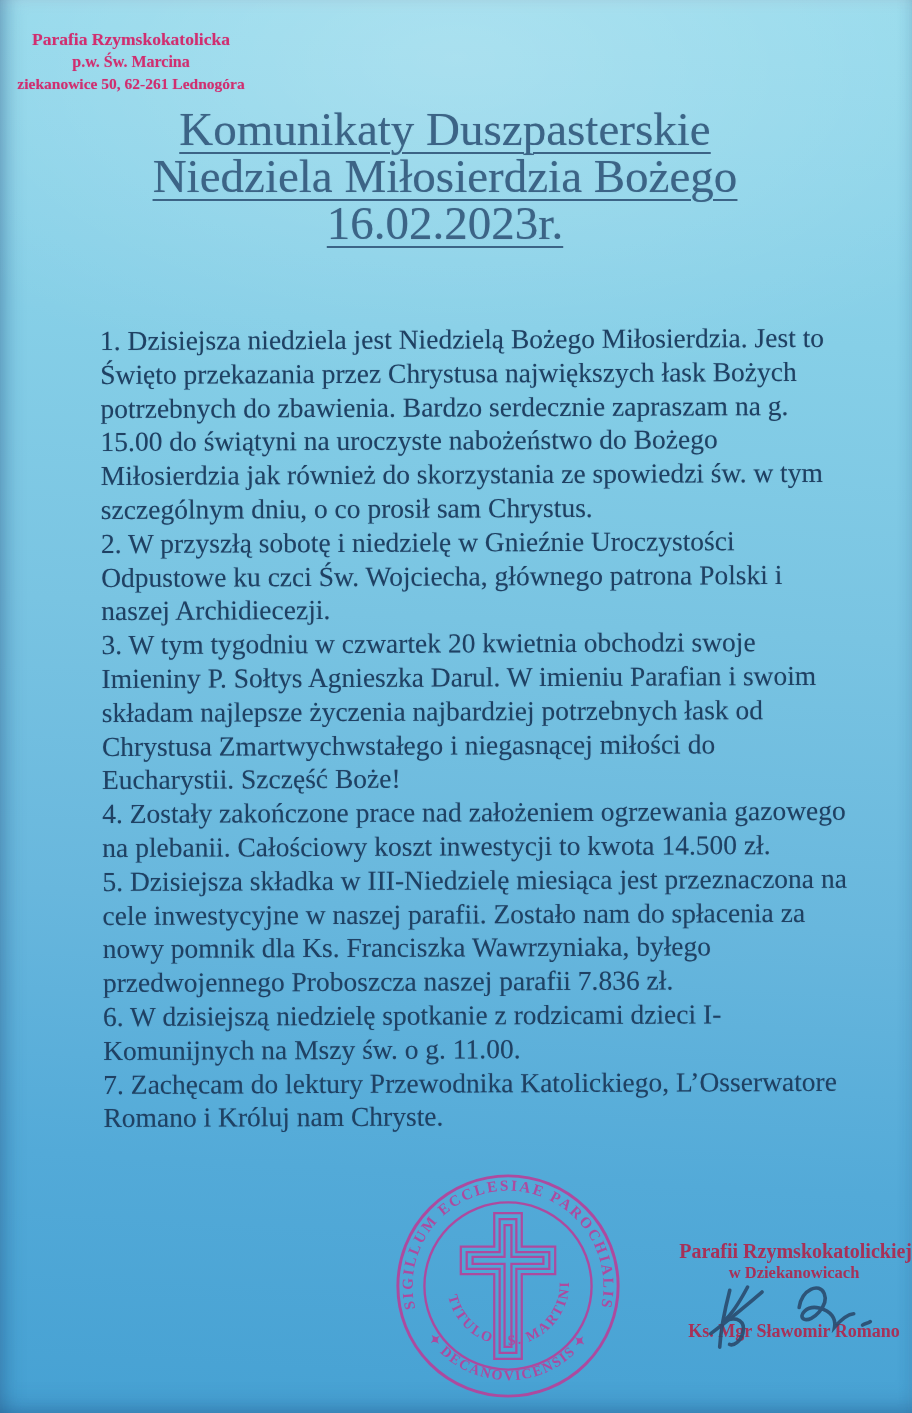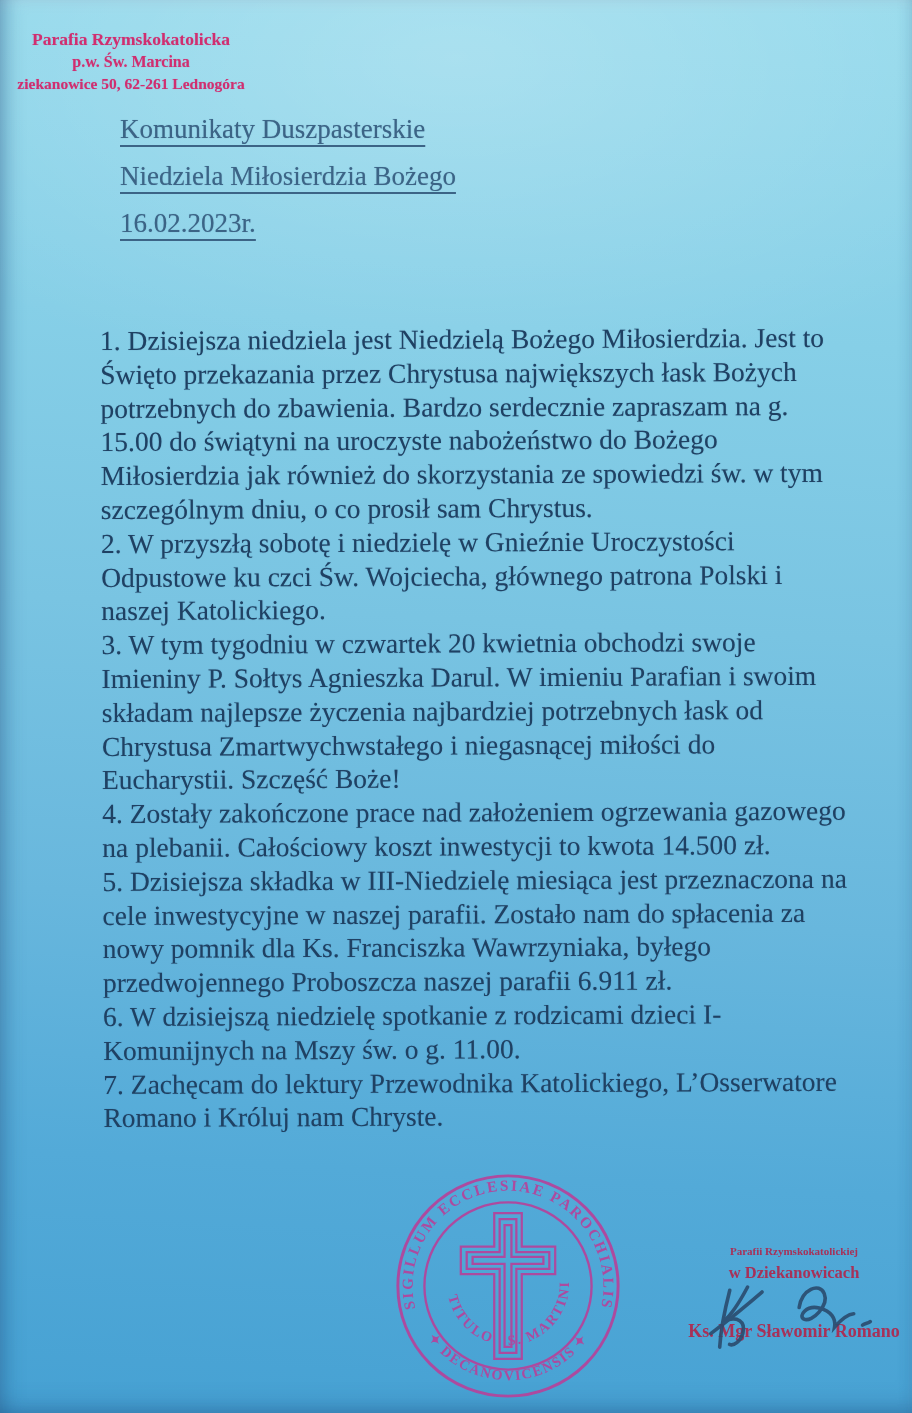--- a/index.html
+++ b/index.html
@@ -21,22 +21,22 @@
   .parish-header{
     position:absolute;left:-14px;top:28px;width:290px;
     text-align:center;color:#d02e70;font-weight:bold;
     text-shadow:0 0 1px rgba(208,46,112,.35);
   }
   .parish-header .h1{font-size:17.5px;line-height:23px;}
   .parish-header .h2{font-size:16px;line-height:22px;}
   .parish-header .h3{font-size:15.5px;line-height:22px;white-space:nowrap;}
   
   .doc-title{
-    position:absolute;left:120px;top:106px;width:690px;
-    color:#3c6486;font-size:27px;line-height:47px;
+    position:absolute;left:100px;top:106px;width:690px;
+    text-align:center;color:#3c6486;font-size:47px;line-height:47px;
     text-shadow:0 0 1px rgba(40,80,120,.4);
   }
   .doc-title .tl{
     text-decoration:underline;
     text-underline-offset:7px;
     text-decoration-thickness:2px;
   }
   
   .body-text{
     position:absolute;left:100px;top:324px;width:812px;
@@ -52,21 +52,21 @@
   .seal text{
     font-family:"Liberation Serif","DejaVu Serif",serif;
     font-weight:bold;fill:#b5439b;
   }
   
   .sig-block{
     position:absolute;left:676px;top:1240px;width:236px;
     text-align:center;color:#a73158;font-weight:bold;
   }
   .sig-block .s1{font-size:17.5px;line-height:23px;letter-spacing:.5px;}
-  .sig-block .s2{font-size:11px;line-height:22px;}
+  .sig-block .s2{font-size:20px;line-height:22px;text-align:right;}
   .sig-block .s3{font-size:16.5px;line-height:22px;}
   .sig-block .sname{font-size:18px;line-height:23px;margin-top:36px;white-space:nowrap;}
   .sig-scribble{
     position:absolute;left:28px;top:38px;width:176px;height:84px;
     transform:rotate(-4deg);
   }
 </style>
 </head>
 <body>
 
@@ -86,32 +86,32 @@
 
   <div class="body-text">
     <div class="bl"><span>1. Dzisiejsza niedziela jest Niedzielą Bożego Miłosierdzia. Jest to</span><span class="u"></span></div>
     <div class="bl"><span>Święto przekazania przez Chrystusa największych łask Bożych</span><span class="u"></span></div>
     <div class="bl"><span>potrzebnych do zbawienia. Bardzo serdecznie zapraszam na g.</span><span class="u"></span></div>
     <div class="bl"><span>15.00 do świątyni na uroczyste nabożeństwo do Bożego</span><span class="u"></span></div>
     <div class="bl"><span>Miłosierdzia jak również do skorzystania ze spowiedzi św. w tym</span><span class="u"></span></div>
     <div class="bl"><span>szczególnym dniu, o co prosił sam Chrystus.</span><span class="u"></span></div>
     <div class="bl"><span>2. W przyszłą sobotę i niedzielę w Gnieźnie Uroczystości</span><span class="u"></span></div>
     <div class="bl"><span>Odpustowe ku czci Św. Wojciecha, głównego patrona Polski i</span><span class="u"></span></div>
-    <div class="bl"><span>naszej Katolickiego.</span><span class="u"></span></div>
+    <div class="bl"><span>naszej Archidiecezji.</span><span class="u"></span></div>
     <div class="bl"><span>3. W tym tygodniu w czwartek 20 kwietnia obchodzi swoje</span><span class="u"></span></div>
     <div class="bl"><span>Imieniny P. Sołtys Agnieszka Darul. W imieniu Parafian i swoim</span><span class="u"></span></div>
     <div class="bl"><span>składam najlepsze życzenia najbardziej potrzebnych łask od</span><span class="u"></span></div>
     <div class="bl"><span>Chrystusa Zmartwychwstałego i niegasnącej miłości do</span><span class="u"></span></div>
     <div class="bl"><span>Eucharystii. Szczęść Boże!</span><span class="u"></span></div>
     <div class="bl"><span>4. Zostały zakończone prace nad założeniem ogrzewania gazowego</span><span class="u"></span></div>
     <div class="bl"><span>na plebanii. Całościowy koszt inwestycji to kwota </span><span class="u">14.500 zł.</span></div>
     <div class="bl"><span>5. Dzisiejsza składka w III-Niedzielę miesiąca jest przeznaczona na</span><span class="u"></span></div>
     <div class="bl"><span>cele inwestycyjne w naszej parafii. Zostało nam do spłacenia za</span><span class="u"></span></div>
     <div class="bl"><span>nowy pomnik dla Ks. Franciszka Wawrzyniaka, byłego</span><span class="u"></span></div>
-    <div class="bl"><span>przedwojennego Proboszcza naszej parafii </span><span class="u">6.911 zł.</span></div>
+    <div class="bl"><span>przedwojennego Proboszcza naszej parafii </span><span class="u">7.836 zł.</span></div>
     <div class="bl"><span>6. W dzisiejszą niedzielę spotkanie z rodzicami dzieci I-</span><span class="u"></span></div>
     <div class="bl"><span>Komunijnych na Mszy św. o g. 11.00.</span><span class="u"></span></div>
     <div class="bl"><span>7. Zachęcam do lektury Przewodnika Katolickiego, L’Osserwatore</span><span class="u"></span></div>
     <div class="bl"><span>Romano i Króluj nam Chryste.</span><span class="u"></span></div>
   </div>
 
   <div class="seal">
     <svg width="236" height="236" viewBox="0 0 240 240" xmlns="http://www.w3.org/2000/svg">
       <defs>
         <path id="arcTop" d="M 36,168.5 A 97,97 0 1 1 204,168.5" fill="none"></path>

